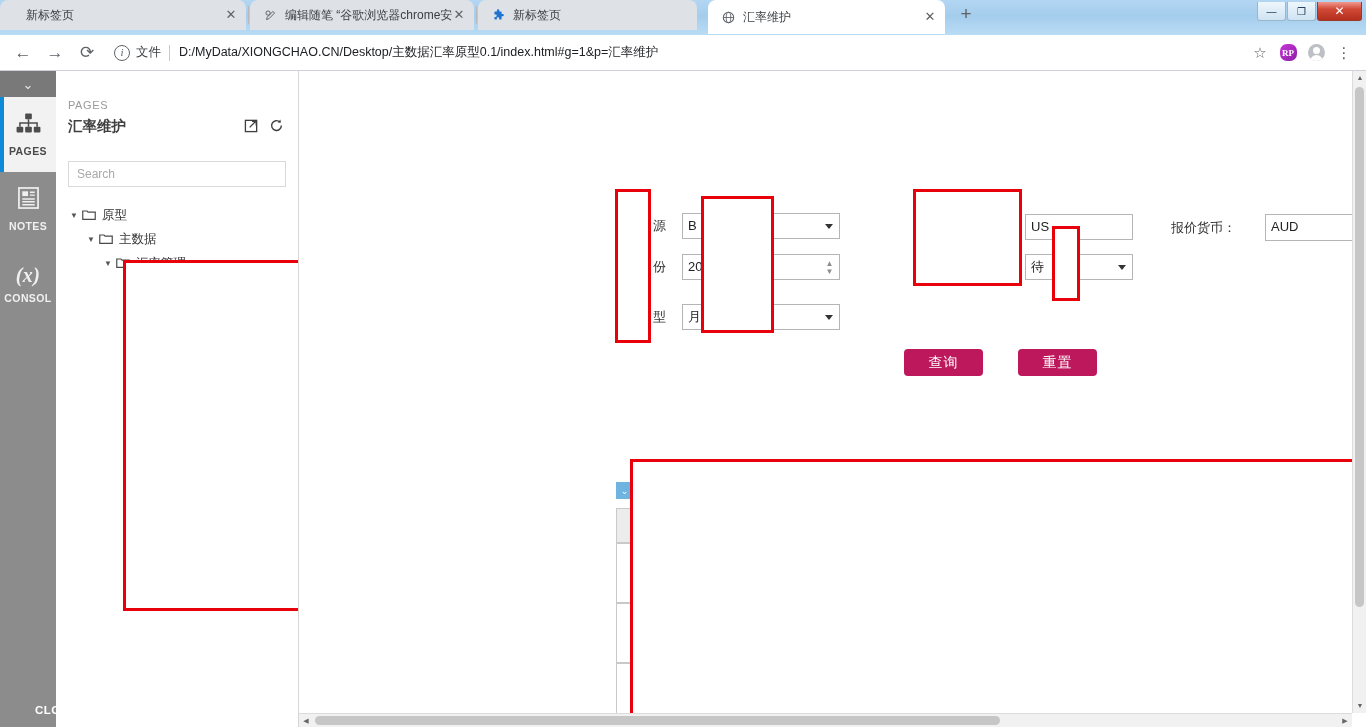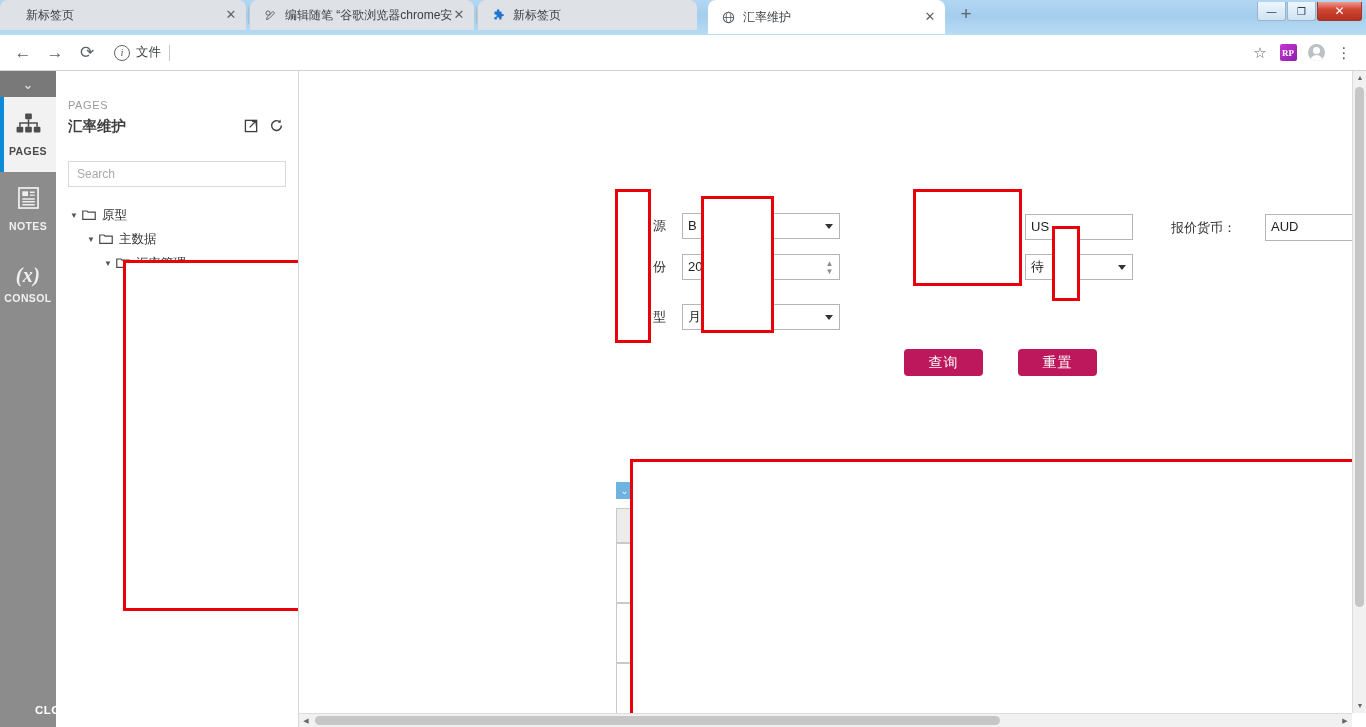--- a/index.html
+++ b/index.html
@@ -143,21 +143,21 @@
   .omni-url { color: #202124; font-size: 12.5px; white-space: nowrap; }
   .tb-right { display: flex; align-items: center; margin-left: 6px;}
   .tb-icon {
     width: 28px; height: 28px;
     display: flex; align-items: center; justify-content: center;
     color: #5f6368; font-size: 15px;
   }
   .ext-rp {
     width: 17px; height: 17px;
     background: linear-gradient(135deg,#c836d6,#8c1fa8);
-    border-radius: 2px;
+    border-radius: 7px;
     color:#fff; font-size: 9px; font-weight: bold;
     display:flex; align-items:center; justify-content:center;
     font-family: "Liberation Serif", serif;
   }
   .avatar-circle {
     width: 17px; height: 17px; border-radius: 50%;
     background: #bdc1c6;
     position: relative; overflow: hidden;
   }
   .avatar-circle::before{
@@ -415,20 +415,21 @@
 
   <div class="toolbar">
     <div class="navbtn">←</div>
     <div class="navbtn">→</div>
     <div class="navbtn">⟳</div>
 
     <div class="omnibox">
       <span class="omni-info">i</span>
       <span class="omni-file">文件</span>
       <span class="omni-divider"></span>
+      <span class="omni-url">D:/MyData/XIONGCHAO.CN/Desktop/主数据汇率原型0.1/index.html#g=1&amp;p=汇率维护</span>
     </div>
 
     <div class="tb-right">
       <div class="tb-icon">☆</div>
       <div class="tb-icon">
         <span class="ext-rp">RP</span>
       </div>
       <div class="tb-icon">
           <span class="avatar-circle"></span>
         </div>

